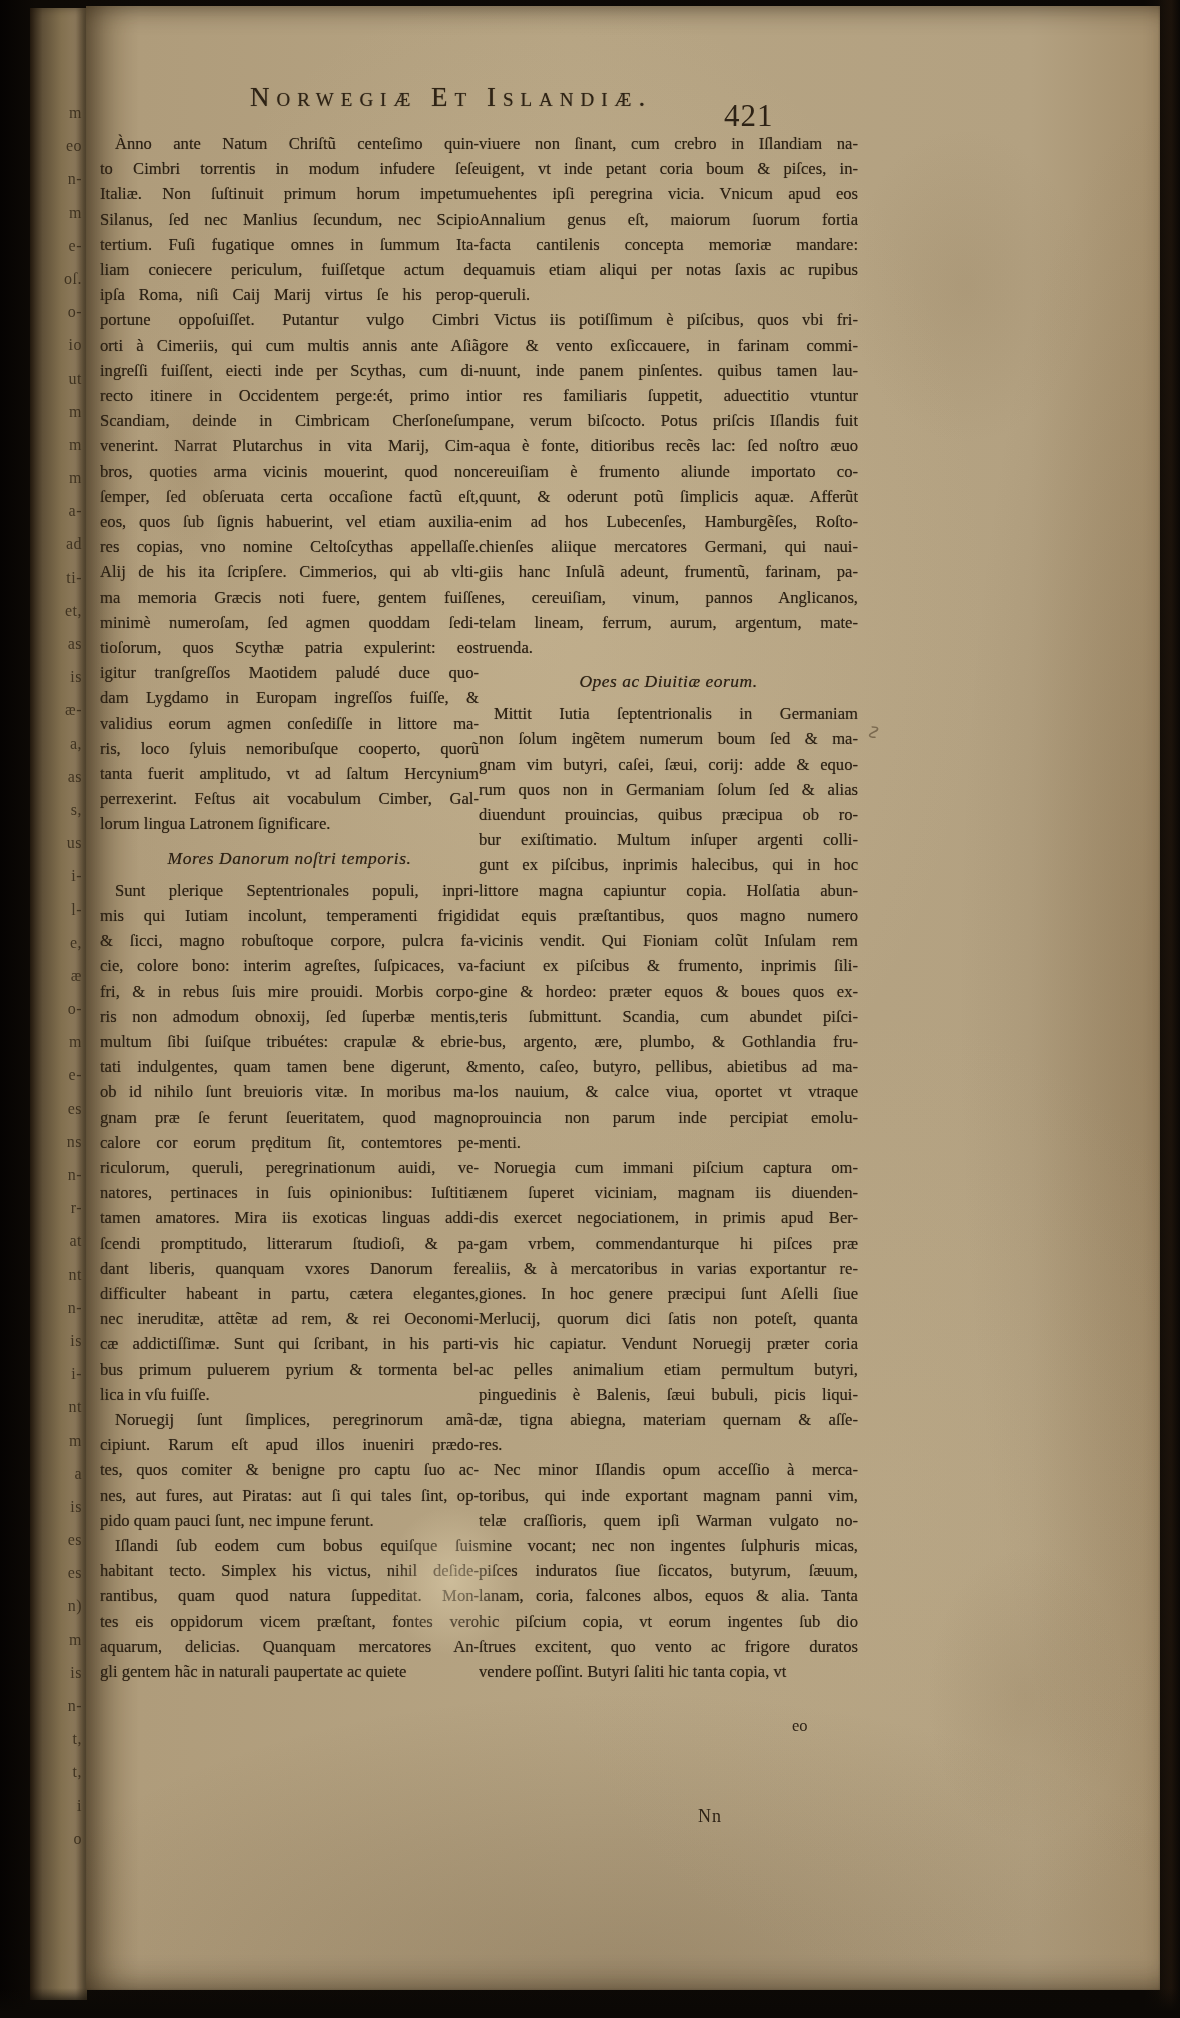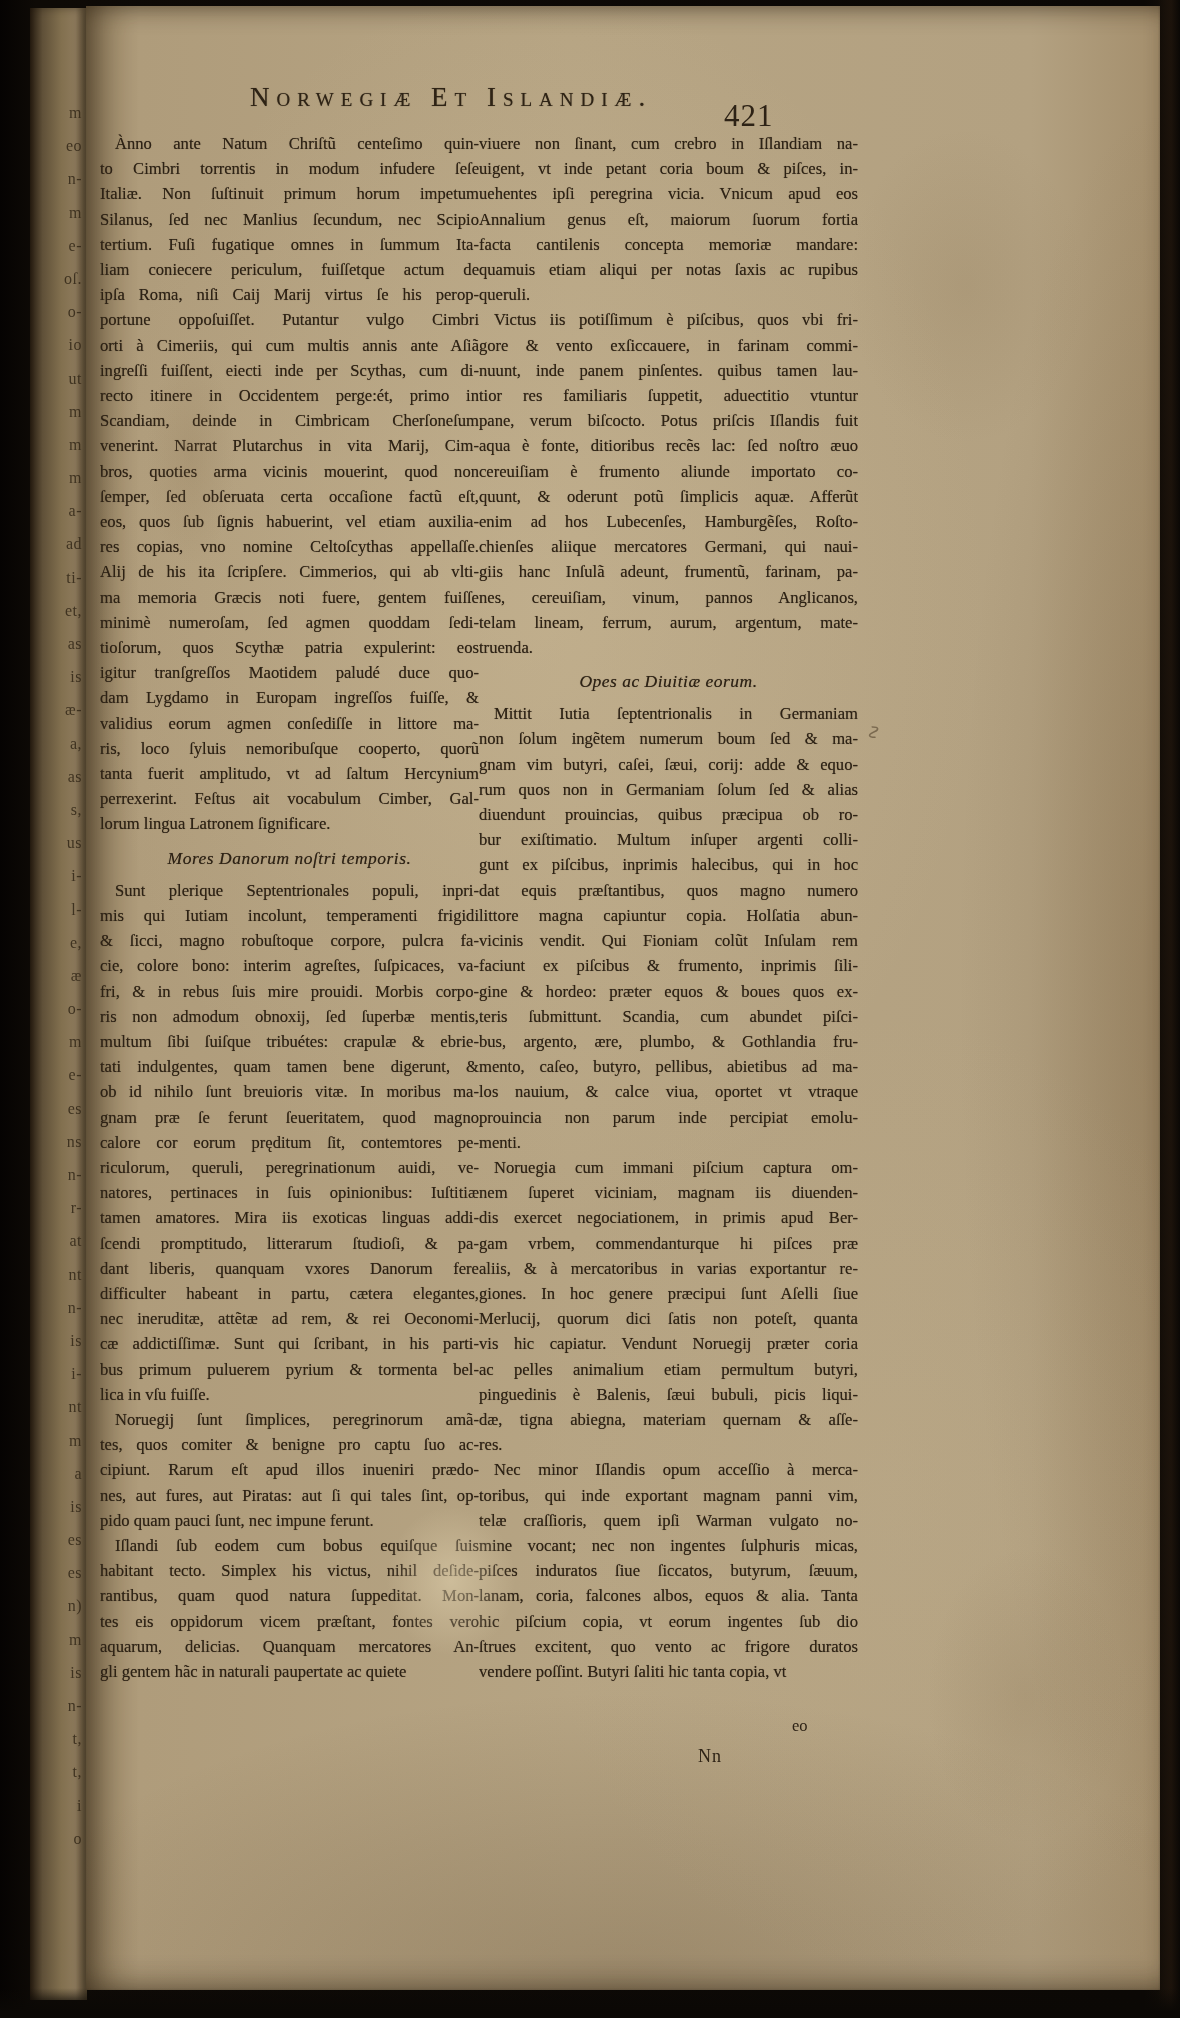--- a/index.html
+++ b/index.html
@@ -56,21 +56,21 @@
     white-space:normal;color:#2d2215;text-shadow:0 0 .7px rgba(45,34,20,.6);
   }
   .para .line:last-child{text-align-last:left;}
   .para .line:first-child{text-indent:15px;}
   .para.continuation .line:first-child{text-indent:0;}
   .section-heading{
     font-style:italic;text-align:center;font-size:17.5px;line-height:25px;
     margin:9px 0 7px 0;letter-spacing:.5px;text-shadow:0 0 .7px rgba(45,34,20,.6);
   }
   
-  .sig-mark{position:absolute;left:612px;top:1740px;font-size:18px;letter-spacing:1px;}
+  .sig-mark{position:absolute;left:612px;top:1800px;font-size:18px;letter-spacing:1px;}
   .catchword{position:absolute;left:706px;top:1710px;font-size:16.5px;}
   .margin-mark{
     position:absolute;left:780px;top:714px;font-size:20px;color:#4a3a26;opacity:.55;
     transform:rotate(78deg);
   }
   
   .right-photo-edge{
     position:absolute;right:0;top:0;width:22px;height:100%;
     background:linear-gradient(90deg,rgba(20,12,6,0),#1c130b 60%,#0b0805);
   }
@@ -205,22 +205,22 @@
             <div class="line">ſcendi promptitudo, litterarum ſtudioſi, &amp; pa-</div>
             <div class="line">dant liberis, quanquam vxores Danorum fere</div>
             <div class="line">difficulter habeant in partu, cætera elegantes,</div>
             <div class="line">nec ineruditæ, attẽtæ ad rem, &amp; rei Oeconomi-</div>
             <div class="line">cæ addictiſſimæ. Sunt qui ſcribant, in his parti-</div>
             <div class="line">bus primum puluerem pyrium &amp; tormenta bel-</div>
             <div class="line">lica in vſu fuiſſe.</div>
           </div>
         <div class="para">
             <div class="line">Noruegij ſunt ſimplices, peregrinorum amã-</div>
+            <div class="line">cipiunt. Rarum eſt apud illos inueniri prædo-</div>
             <div class="line">tes, quos comiter &amp; benigne pro captu ſuo ac-</div>
-            <div class="line">cipiunt. Rarum eſt apud illos inueniri prædo-</div>
             <div class="line">nes, aut fures, aut Piratas: aut ſi qui tales ſint, op-</div>
             <div class="line">pido quam pauci ſunt, nec impune ferunt.</div>
           </div>
         <div class="para">
             <div class="line">Iſlandi ſub eodem cum bobus equiſque ſuis</div>
             <div class="line">habitant tecto. Simplex his victus, nihil deſide-</div>
             <div class="line">rantibus, quam quod natura ſuppeditat. Mon-</div>
             <div class="line">tes eis oppidorum vicem præſtant, fontes vero</div>
             <div class="line">aquarum, delicias. Quanquam mercatores An-</div>
             <div class="line">gli gentem hãc in naturali paupertate ac quiete</div>
@@ -255,22 +255,22 @@
           </div>
         <div class="section-heading">Opes ac Diuitiæ eorum.</div>
         <div class="para">
             <div class="line">Mittit Iutia ſeptentrionalis in Germaniam</div>
             <div class="line">non ſolum ingẽtem numerum boum ſed &amp; ma-</div>
             <div class="line">gnam vim butyri, caſei, ſæui, corij: adde &amp; equo-</div>
             <div class="line">rum quos non in Germaniam ſolum ſed &amp; alias</div>
             <div class="line">diuendunt prouincias, quibus præcipua ob ro-</div>
             <div class="line">bur exiſtimatio. Multum inſuper argenti colli-</div>
             <div class="line">gunt ex piſcibus, inprimis halecibus, qui in hoc</div>
+            <div class="line">littore magna capiuntur copia. Holſatia abun-</div>
             <div class="line">dat equis præſtantibus, quos magno numero</div>
-            <div class="line">littore magna capiuntur copia. Holſatia abun-</div>
             <div class="line">vicinis vendit. Qui Fioniam colũt Inſulam rem</div>
             <div class="line">faciunt ex piſcibus &amp; frumento, inprimis ſili-</div>
             <div class="line">gine &amp; hordeo: præter equos &amp; boues quos ex-</div>
             <div class="line">teris ſubmittunt. Scandia, cum abundet piſci-</div>
             <div class="line">bus, argento, ære, plumbo, &amp; Gothlandia fru-</div>
             <div class="line">mento, caſeo, butyro, pellibus, abietibus ad ma-</div>
             <div class="line">los nauium, &amp; calce viua, oportet vt vtraque</div>
             <div class="line">prouincia non parum inde percipiat emolu-</div>
             <div class="line">menti.</div>
           </div>

